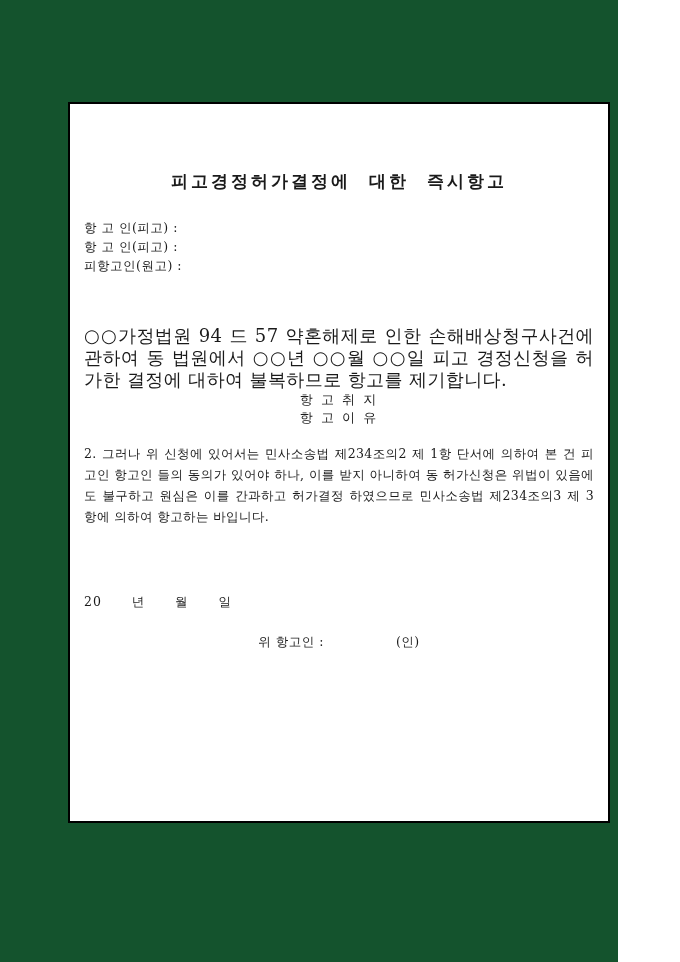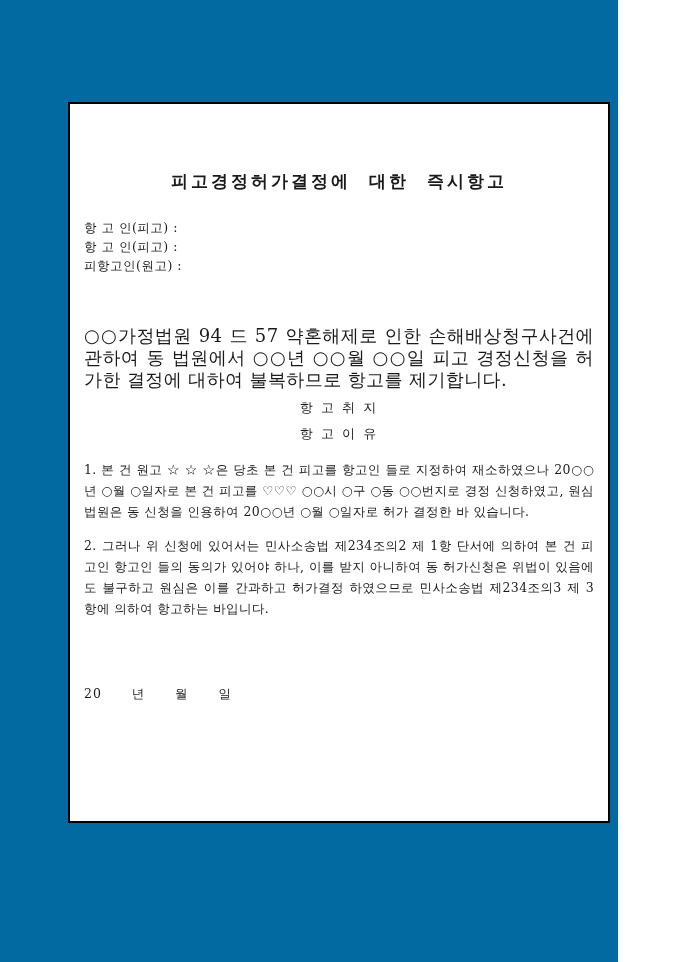--- a/index.html
+++ b/index.html
@@ -9,21 +9,21 @@
     height: 962px;
     background: #ffffff;
     font-family: "DejaVu Serif", "Liberation Serif", serif;
     color: #1a1a1a;
     -webkit-font-smoothing: none;
   }
   .page {
     position: relative;
     width: 618px;
     height: 962px;
-    background: #0369a1;
+    background: #14532d;
     overflow: hidden;
   }
   .sheet {
     position: absolute;
     left: 68px;
     top: 102px;
     width: 542px;
     height: 721px;
     border: 2px solid #000000;
     box-sizing: border-box;
@@ -50,21 +50,21 @@
   }
   .intro-para {
     margin-top: 50px;
     font-size: 18px;
     line-height: 22px;
     letter-spacing: 0.4px;
     text-align: justify;
     text-align-last: left;
   }
   .section-heading {
-    margin-top: 8px;
+    margin-top: 0;
     text-align: center;
     font-size: 13px;
     letter-spacing: 2px;
     line-height: 18px;
   }
   .purport-body {
     margin-top: 20px;
     font-size: 12.5px;
     line-height: 20px;
     letter-spacing: 0.4px;
@@ -122,22 +122,25 @@
       <div class="party-line">피항고인(원고) :</div>
     </div>
 
     <div class="intro-para">○○가정법원 94 드 57 약혼해제로 인한 손해배상청구사건에 관하여 동 법원에서 ○○년 ○○월 ○○일 피고 경정신청을 허가한 결정에 대하여 불복하므로 항고를 제기합니다.</div>
 
     <div class="section-heading">항 고 취 지</div>
 
 
     <div class="section-heading reason-heading">항 고 이 유</div>
 
-    <div class="reason-item">1. 본 건 원고 ☆ ☆ ☆은 당초 본 건 피고를 항고인 들로 지정하여 재소하였으나 20○○년 ○월 ○일자로 본 건 피고를 ♡♡♡ ○○시 ○구 ○동 ○○번지로 경정 신청하였고, 원심법원은 동 신청을 인용하여 20○○년 ○월 ○일자로 허가 결정한 바 있습니다.</div>
 
     <div class="reason-item">2. 그러나 위 신청에 있어서는 민사소송법 제234조의2 제 1항 단서에 의하여 본 건 피고인 항고인 들의 동의가 있어야 하나, 이를 받지 아니하여 동 허가신청은 위법이 있음에도 불구하고 원심은 이를 간과하고 허가결정 하였으므로 민사소송법 제234조의3 제 3항에 의하여 항고하는 바입니다.</div>
 
     <div class="date-line">20      년      월      일</div>
 
+    <div class="sign-row">
+      <span>위 항고인 :</span>
+      <span>(인)</span>
+    </div>
 
 
   </div>
 </div>
 
 </body></html>

